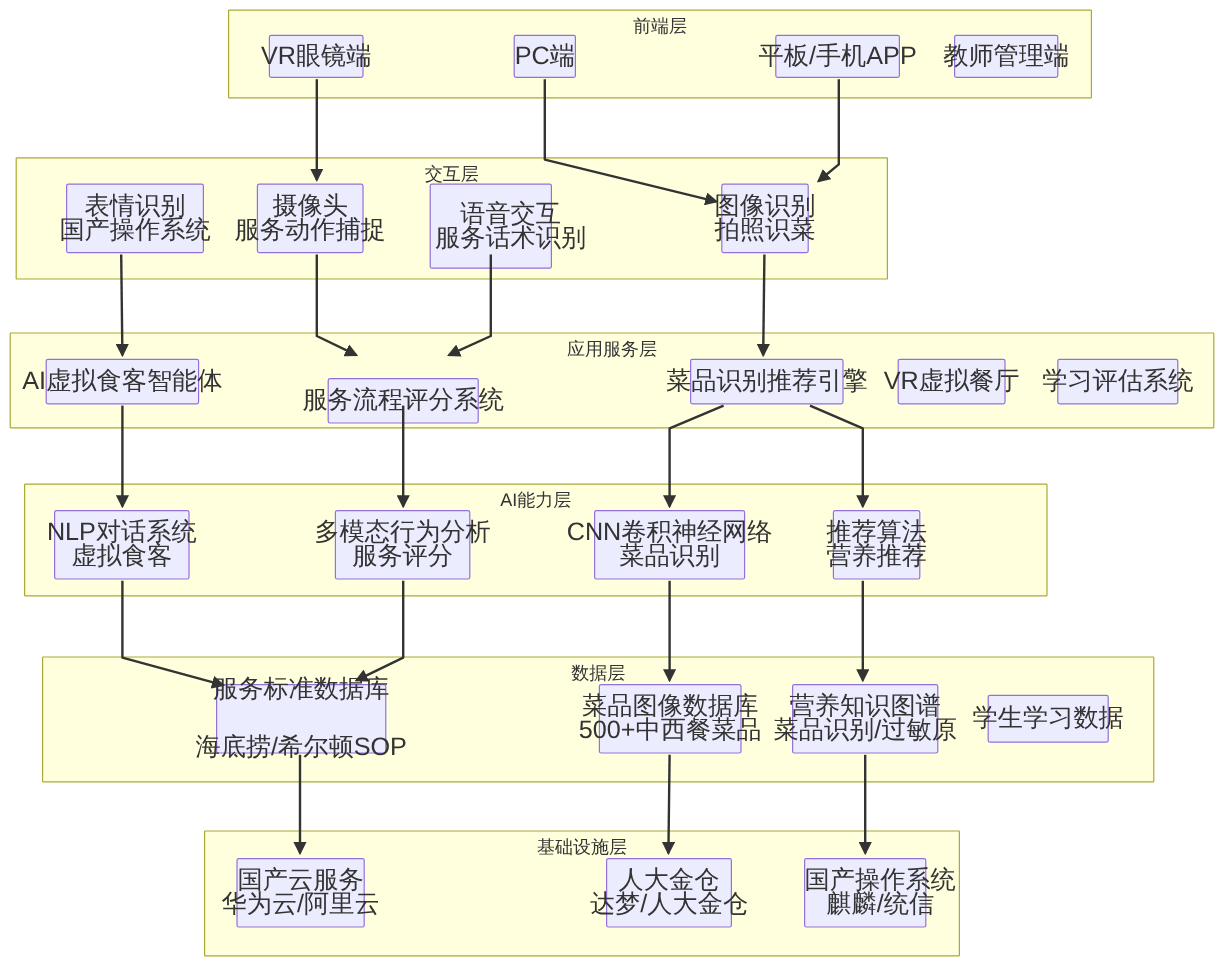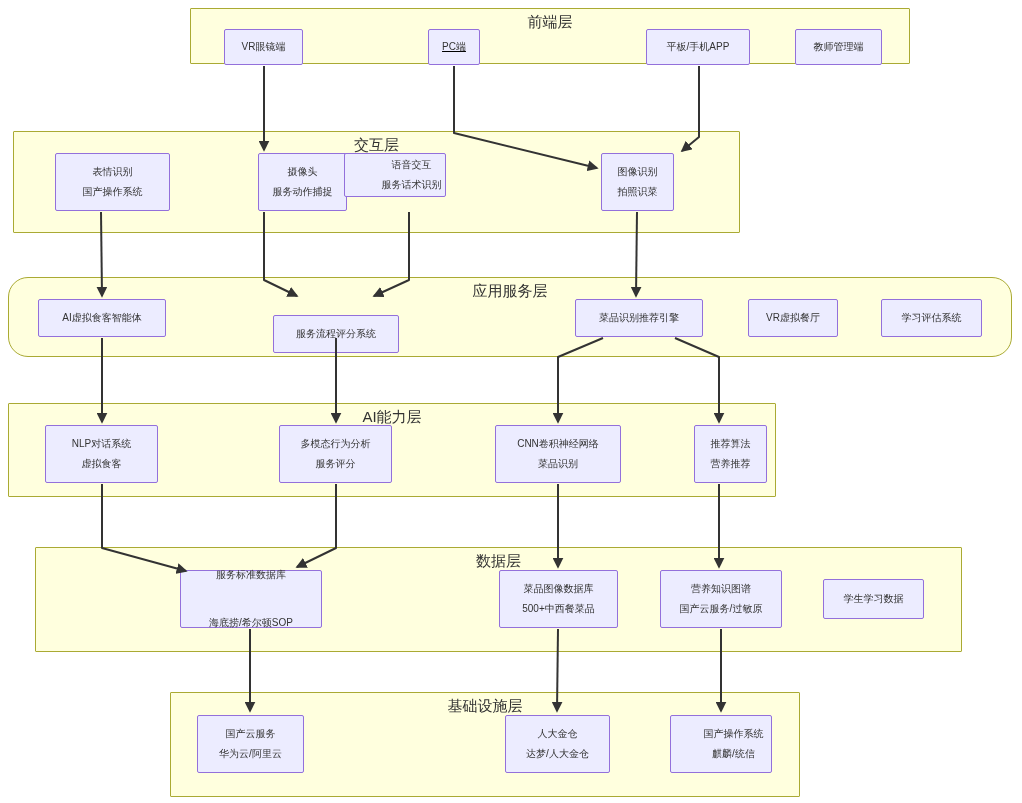--- a/index.html
+++ b/index.html
@@ -52,21 +52,21 @@
     background: var(--node-fill);
     border: 1px solid var(--node-border);
     border-radius: 2px;
     z-index: 2;
     display: flex;
     flex-direction: column;
     align-items: center;
     justify-content: center;
   }
   .node-line {
-    font-size: 10px;
+    font-size: 21px;
     line-height: 20px;
     color: var(--text-color);
     white-space: nowrap;
     text-align: center;
   }
   .edge {
     fill: none;
     stroke: var(--edge-color);
     stroke-width: 2px;
     stroke-linejoin: round;
@@ -98,73 +98,73 @@
         <polyline points="675,338 719,357 719,422" class="edge" marker-end="url(#arrowhead)"></polyline>
         <polyline points="102,484 102,548 186,571" class="edge" marker-end="url(#arrowhead)"></polyline>
         <polyline points="336,484 336,548 297,567" class="edge" marker-end="url(#arrowhead)"></polyline>
         <polyline points="558,484 558,567" class="edge" marker-end="url(#arrowhead)"></polyline>
         <polyline points="719,484 719,567" class="edge" marker-end="url(#arrowhead)"></polyline>
         <polyline points="250,629 250,711" class="edge" marker-end="url(#arrowhead)"></polyline>
         <polyline points="558,629 557,711" class="edge" marker-end="url(#arrowhead)"></polyline>
         <polyline points="721,629 721,711" class="edge" marker-end="url(#arrowhead)"></polyline>
       </g>
   </svg>
-<div class="layer" style="left: 190px; top: 8px; width: 720px; height: 56px;">
+<div class="layer" style="left: 190px; top: 8px; width: 720px; height: 74px;">
       <div class="layer-label">前端层</div>
     </div>
     <div class="node" style="left: 224px; top: 29px; width: 79px; height: 36px;">
       <div class="node-line">VR眼镜端</div>
     </div>
-    <div class="node" style="left: 428px; top: 29px; width: 52px; height: 36px; text-decoration: underline;">
+    <div class="node" style="left: 428px; top: 29px; width: 52px; height: 36px;">
       <div class="node-line">PC端</div>
     </div>
     <div class="node" style="left: 646px; top: 29px; width: 104px; height: 36px;">
       <div class="node-line">平板/手机APP</div>
     </div>
     <div class="node" style="left: 795px; top: 29px; width: 87px; height: 36px;">
       <div class="node-line">教师管理端</div>
     </div>
     <div class="layer" style="left: 13px; top: 131px; width: 727px; height: 102px;">
       <div class="layer-label">交互层</div>
     </div>
     <div class="node" style="left: 44px; top: 153px; width: 115px; height: 58px; margin-left: 11px;">
       <div class="node-line">表情识别</div>
       <div class="node-line">国产操作系统</div>
     </div>
-    <div class="node" style="left: 214px; top: 153px; width: 89px; height: 58px; margin-left: 44px;">
+    <div class="node" style="left: 214px; top: 153px; width: 89px; height: 58px;">
       <div class="node-line">摄像头</div>
       <div class="node-line">服务动作捕捉</div>
     </div>
-    <div class="node" style="left: 344px; top: 153px; width: 102px; height: 44px; padding-left: 33px;">
+    <div class="node" style="left: 358px; top: 153px; width: 102px; height: 71px; padding-left: 33px;">
       <div class="node-line">语音交互</div>
       <div class="node-line">服务话术识别</div>
     </div>
     <div class="node" style="left: 601px; top: 153px; width: 73px; height: 58px;">
       <div class="node-line">图像识别</div>
       <div class="node-line">拍照识菜</div>
     </div>
-    <div class="layer" style="left: 8px; top: 277px; width: 1004px; height: 80px; border-radius: 20px;">
+    <div class="layer" style="left: 8px; top: 277px; width: 1004px; height: 80px;">
       <div class="layer-label">应用服务层</div>
     </div>
     <div class="node" style="left: 38px; top: 299px; width: 128px; height: 38px;">
       <div class="node-line">AI虚拟食客智能体</div>
     </div>
     <div class="node" style="left: 273px; top: 299px; width: 126px; height: 38px; margin-top: 16px;">
       <div class="node-line">服务流程评分系统</div>
     </div>
     <div class="node" style="left: 575px; top: 299px; width: 128px; height: 38px;">
       <div class="node-line">菜品识别推荐引擎</div>
     </div>
     <div class="node" style="left: 748px; top: 299px; width: 90px; height: 38px;">
       <div class="node-line">VR虚拟餐厅</div>
     </div>
     <div class="node" style="left: 881px; top: 299px; width: 101px; height: 38px;">
       <div class="node-line">学习评估系统</div>
     </div>
-    <div class="layer" style="left: 8px; top: 403px; width: 768px; height: 94px;">
+    <div class="layer" style="left: 20px; top: 403px; width: 853px; height: 94px;">
       <div class="layer-label">AI能力层</div>
     </div>
     <div class="node" style="left: 45px; top: 425px; width: 113px; height: 58px;">
       <div class="node-line">NLP对话系统</div>
       <div class="node-line">虚拟食客</div>
     </div>
     <div class="node" style="left: 279px; top: 425px; width: 113px; height: 58px;">
       <div class="node-line">多模态行为分析</div>
       <div class="node-line">服务评分</div>
     </div>
@@ -182,21 +182,21 @@
     <div class="node" style="left: 180px; top: 570px; width: 142px; height: 58px; gap: 28px;">
       <div class="node-line">服务标准数据库</div>
       <div class="node-line">海底捞/希尔顿SOP</div>
     </div>
     <div class="node" style="left: 499px; top: 570px; width: 119px; height: 58px;">
       <div class="node-line">菜品图像数据库</div>
       <div class="node-line">500+中西餐菜品</div>
     </div>
     <div class="node" style="left: 660px; top: 570px; width: 122px; height: 58px;">
       <div class="node-line">营养知识图谱</div>
-      <div class="node-line">国产云服务/过敏原</div>
+      <div class="node-line">菜品识别/过敏原</div>
     </div>
     <div class="node" style="left: 823px; top: 579px; width: 101px; height: 40px;">
       <div class="node-line">学生学习数据</div>
     </div>
     <div class="layer" style="left: 170px; top: 692px; width: 630px; height: 105px;">
       <div class="layer-label">基础设施层</div>
     </div>
     <div class="node" style="left: 197px; top: 715px; width: 107px; height: 58px;">
       <div class="node-line">国产云服务</div>
       <div class="node-line">华为云/阿里云</div>

